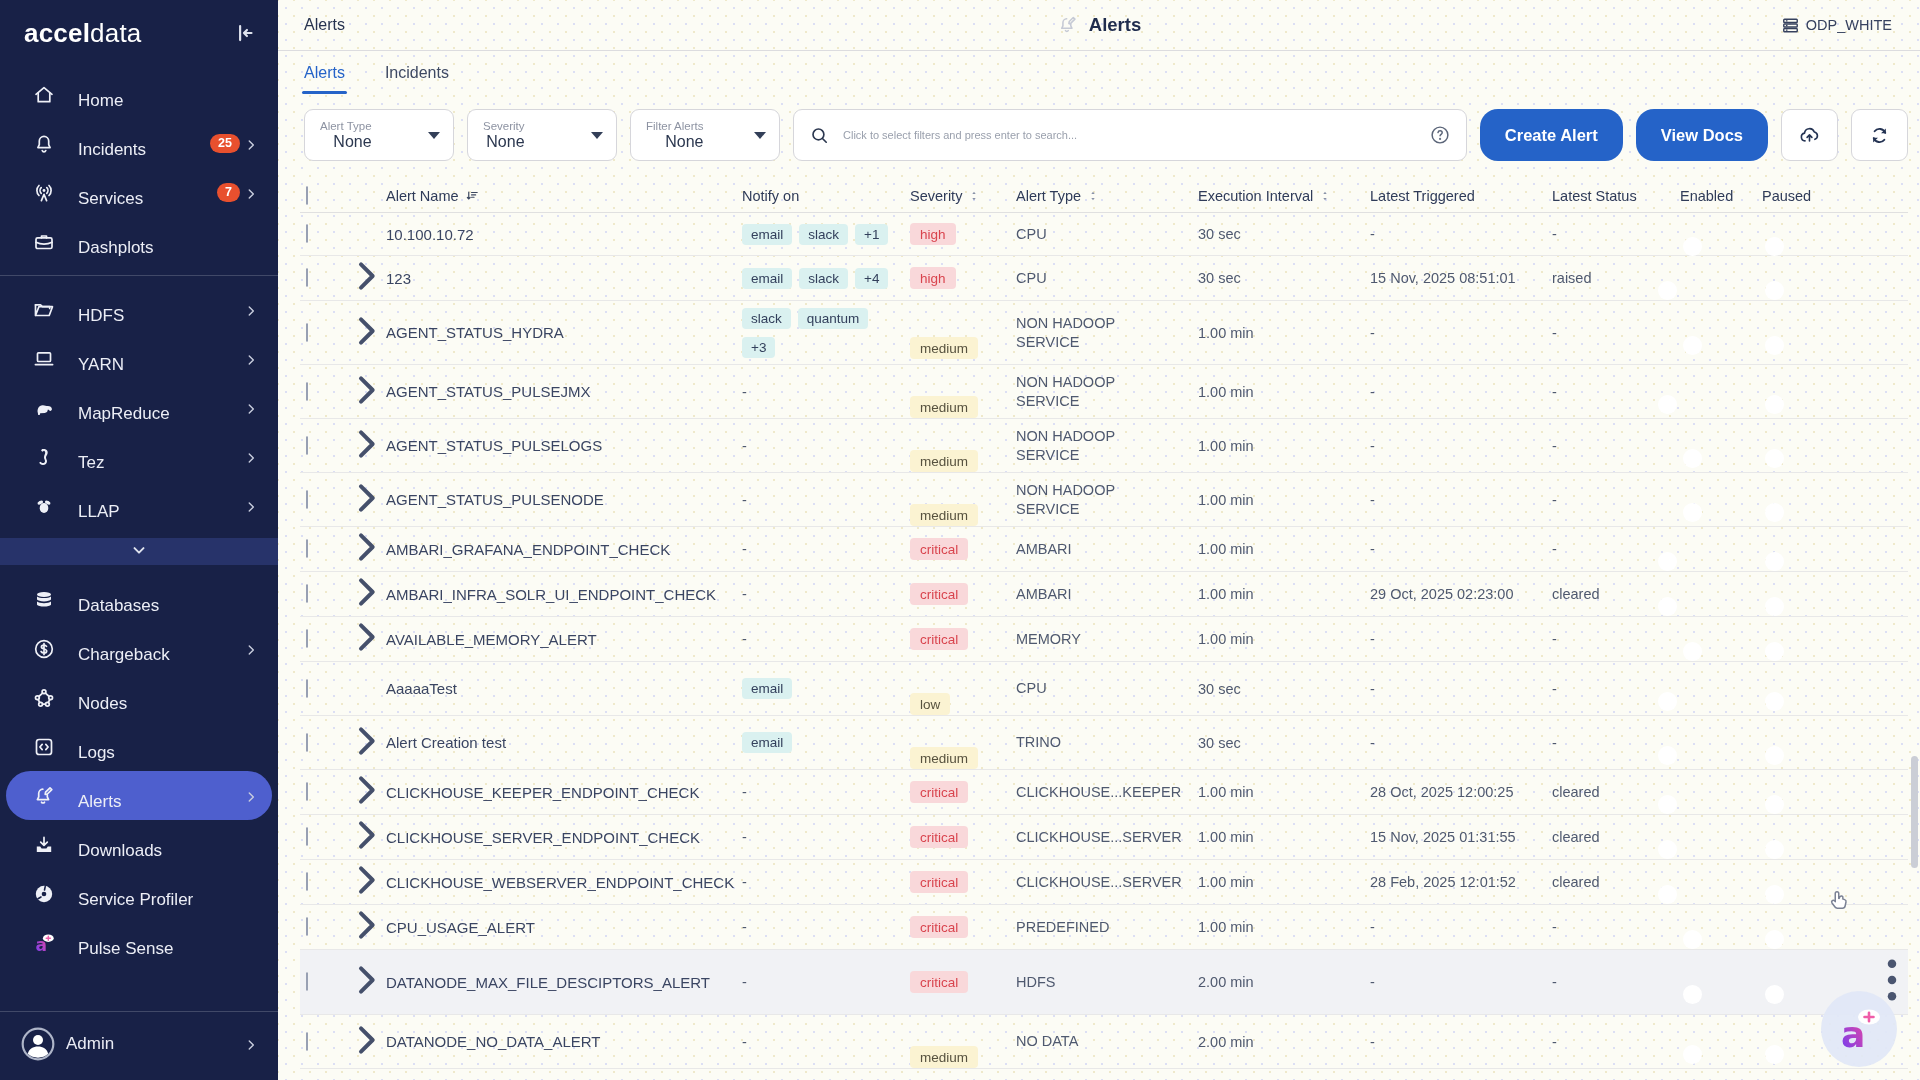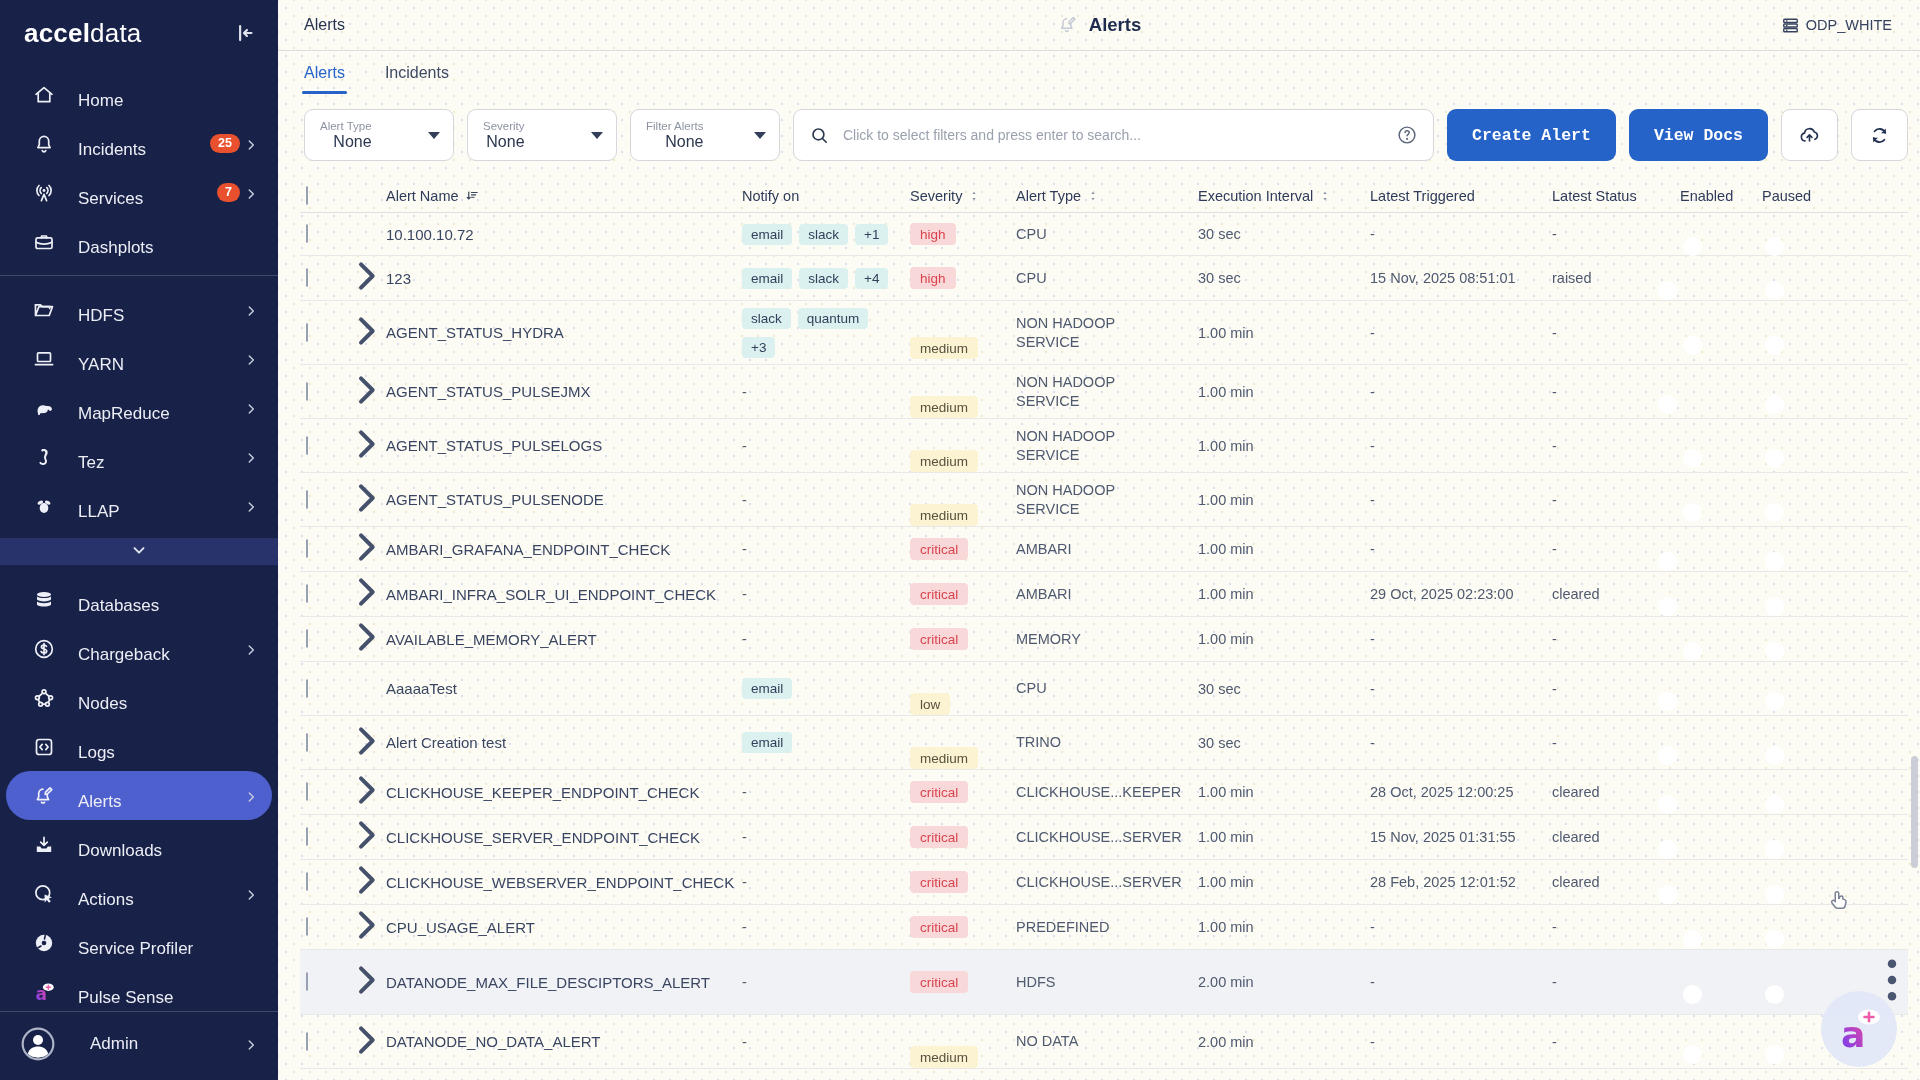--- a/index.html
+++ b/index.html
@@ -18,21 +18,21 @@
   .nav-item { height:49px; display:flex; align-items:center; gap:22px; padding:0 14px 0 26px; margin:0 6px; font-size:17px; border-radius:26px; cursor:pointer; color:#eceef6; }
   .nav-item.active { background:#4e5fce; }
   .nav-item .icn { width:24px; height:24px; flex:none; color:#eef0f7; }
   .nav-item .lbl { white-space:nowrap;margin-top:12px; }
   .nav-item .right { margin-left:auto; display:flex; align-items:center; gap:4px; }
   .badge { background:#e8502e; color:#fff; font-size:12.5px; font-weight:700; border-radius:11px; padding:3px 8px; line-height:1; }
   .chev-r { width:14px; height:14px; color:#c9cede; }
   .side-div { height:1px; background:rgba(255,255,255,.18); margin:9px 0; }
   .expander { height:27px; background:#27336a; display:flex; align-items:center; justify-content:center; margin:8px 0 10px 0; cursor:pointer; }
   .expander svg { width:18px; height:18px; color:#dfe3ee; }
-  .side-admin { border-top:1px solid rgba(255,255,255,.18); padding:12px 20px 16px 18px; display:flex; align-items:center; gap:32px; font-size:17px; cursor:pointer; flex:none;justify-content:flex-end; }
+  .side-admin { border-top:1px solid rgba(255,255,255,.18); padding:12px 20px 16px 18px; display:flex; align-items:center; gap:8px; font-size:17px; cursor:pointer; flex:none;justify-content:flex-end; }
   .side-admin .avatar { width:40px; height:40px; color:#eef0f7; }
   .side-admin .right { margin-left:auto; }
 
   
   .main { flex:1; display:flex; flex-direction:column; position:relative;
     background-color:#fcfcf5;
     background-image:radial-gradient(#dcdff4 1.1px,transparent 1.3px),radial-gradient(#efe9cb 1.1px,transparent 1.3px);
     background-size:16px 16px,16px 16px; background-position:0 0,8px 8px; }
   .topbar { height:51px; border-bottom:1px solid #dcdcdf; display:flex; align-items:center; padding:0 28px 0 26px; flex:none; position:relative; }
   .crumb { font-size:16px; color:#27334f; }
@@ -46,24 +46,24 @@
   .tab.active { color:#2563c8; }
   .tab.active::after { content:""; position:absolute; left:-2px; right:-2px; bottom:0; height:3px; background:#2563c8; border-radius:2px; }
 
   .filterbar { display:flex; align-items:center; gap:13px; padding:15px 12px 0 26px; margin-bottom:19px; flex:none; }
   .dd { width:150px; height:52px; border:1px solid #d6d6db; border-radius:9px; background:#fff; display:flex; align-items:center; justify-content:space-between; padding:0 13px 0 15px; cursor:pointer; }
   .dd .tx .l { font-size:11.5px; color:#8d93a2; margin-bottom:1px; }
   .dd .tx .v { font-size:16px; color:#2b374f;text-align:right; }
   .caret-dn { width:0; height:0; border-left:6.5px solid transparent; border-right:6.5px solid transparent; border-top:7px solid #333f58; }
   .searchbox { flex:1; max-width:756px; height:52px; border:1px solid #d6d6db; border-radius:9px; background:#fff; display:flex; align-items:center; gap:13px; padding:0 15px; }
   .searchbox .icn { width:21px; height:21px; color:#2b374f; flex:none; }
-  .searchbox input { flex:1; border:none; outline:none; font-size:14px; color:#2b374f; font-family:inherit; background:transparent; }
+  .searchbox input { flex:1; border:none; outline:none; font-size:11px; color:#2b374f; font-family:inherit; background:transparent; }
   .searchbox input::placeholder { color:#9aa0ad; }
   .q-icn { width:22px; height:22px; color:#5a6478; flex:none; cursor:pointer; }
-  .btn { height:52px; border:none; border-radius:9px; background:#2563c8; color:#fff; font-size:16.5px; font-weight:600; padding:10px 25px; font-family:Liberation Mono, monospace; cursor:pointer; white-space:nowrap; }
+  .btn { height:52px; border:none; border-radius:18px; background:#2563c8; color:#fff; font-size:16.5px; font-weight:600; padding:10px 25px; font-family:Liberation Sans, sans-serif; cursor:pointer; white-space:nowrap; }
   .icon-btn { width:57px; height:52px; border:1px solid #d6d6db; border-radius:9px; background:#fff; display:flex; align-items:center; justify-content:center; color:#243353; cursor:pointer; flex:none; }
   .icon-btn svg { width:23px; height:23px; }
 
   
   .table { padding:0 12px 0 22px; flex:none; }
   .trow { display:grid; grid-template-columns:46px 40px 356px 168px 106px 182px 172px 182px 128px 82px 86px 1fr; align-items:center; border-bottom:1px solid #e8e8e8; min-height:43px; }
   .trow.tall { min-height:64px; }
   .trow.hovered { background:#f1f2f5; }
   .thead { min-height:33px; border-bottom:1px solid #e0e0e0; }
   .hcell { font-size:14.5px; font-weight:500; color:#2f3b58; display:flex; align-items:center; gap:6px; }
@@ -272,32 +272,20 @@
         </div>
         <div class="nav-item">
           <span class="icn"><svg viewBox="0 0 24 24" fill="none" stroke="currentColor" stroke-width="1.7" stroke-linecap="round" stroke-linejoin="round">
               <path d="M12 4.4v7.8M8.7 9.1l3.3 3.2 3.3-3.2"></path>
               <path fill="currentColor" stroke="none" d="M4.8 13.6h3.4l1.4 2h4.8l1.4-2h3.4v5.4H4.8v-5.4Z"></path>
             </svg></span>
           <span class="lbl">Downloads</span>
         </div>
         <div class="nav-item">
           <span class="icn"><svg viewBox="0 0 24 24" fill="none" stroke="currentColor" stroke-width="1.7" stroke-linecap="round" stroke-linejoin="round">
-              <circle cx="10.8" cy="10.8" r="6.9"></circle>
-              <path fill="currentColor" stroke="none" d="m12.6 12.6 7.2 2.7-3.1 1.4 2.1 2.6-1.8 1.4-2.1-2.7-2.3 2.4v-7.8Z"></path>
-            </svg></span>
-          <span class="lbl">Actions</span>
-          <span class="right">
-            <span class="chev-r"><svg viewBox="0 0 24 24" fill="none" stroke="currentColor" stroke-width="2.4" stroke-linecap="round" stroke-linejoin="round">
-                <path d="m9 5 7 7-7 7"></path>
-              </svg></span>
-          </span>
-        </div>
-        <div class="nav-item">
-          <span class="icn"><svg viewBox="0 0 24 24" fill="none" stroke="currentColor" stroke-width="1.7" stroke-linecap="round" stroke-linejoin="round">
               <circle cx="12" cy="12" r="8.2" fill="currentColor" stroke="none"></circle>
               <circle cx="12" cy="12" r="2.3" fill="#182147" stroke="none"></circle>
               <path d="m13.2 4.6-.7 3.4M6 16.8l3-1.8" stroke="#182147" stroke-width="1.6"></path>
             </svg></span>
           <span class="lbl">Service Profiler</span>
         </div>
         <div class="nav-item">
           <span class="icn"><svg viewBox="0 0 24 24">
               <defs>
                 <linearGradient id="pg1" x1="0" y1="1" x2="1" y2="0">

